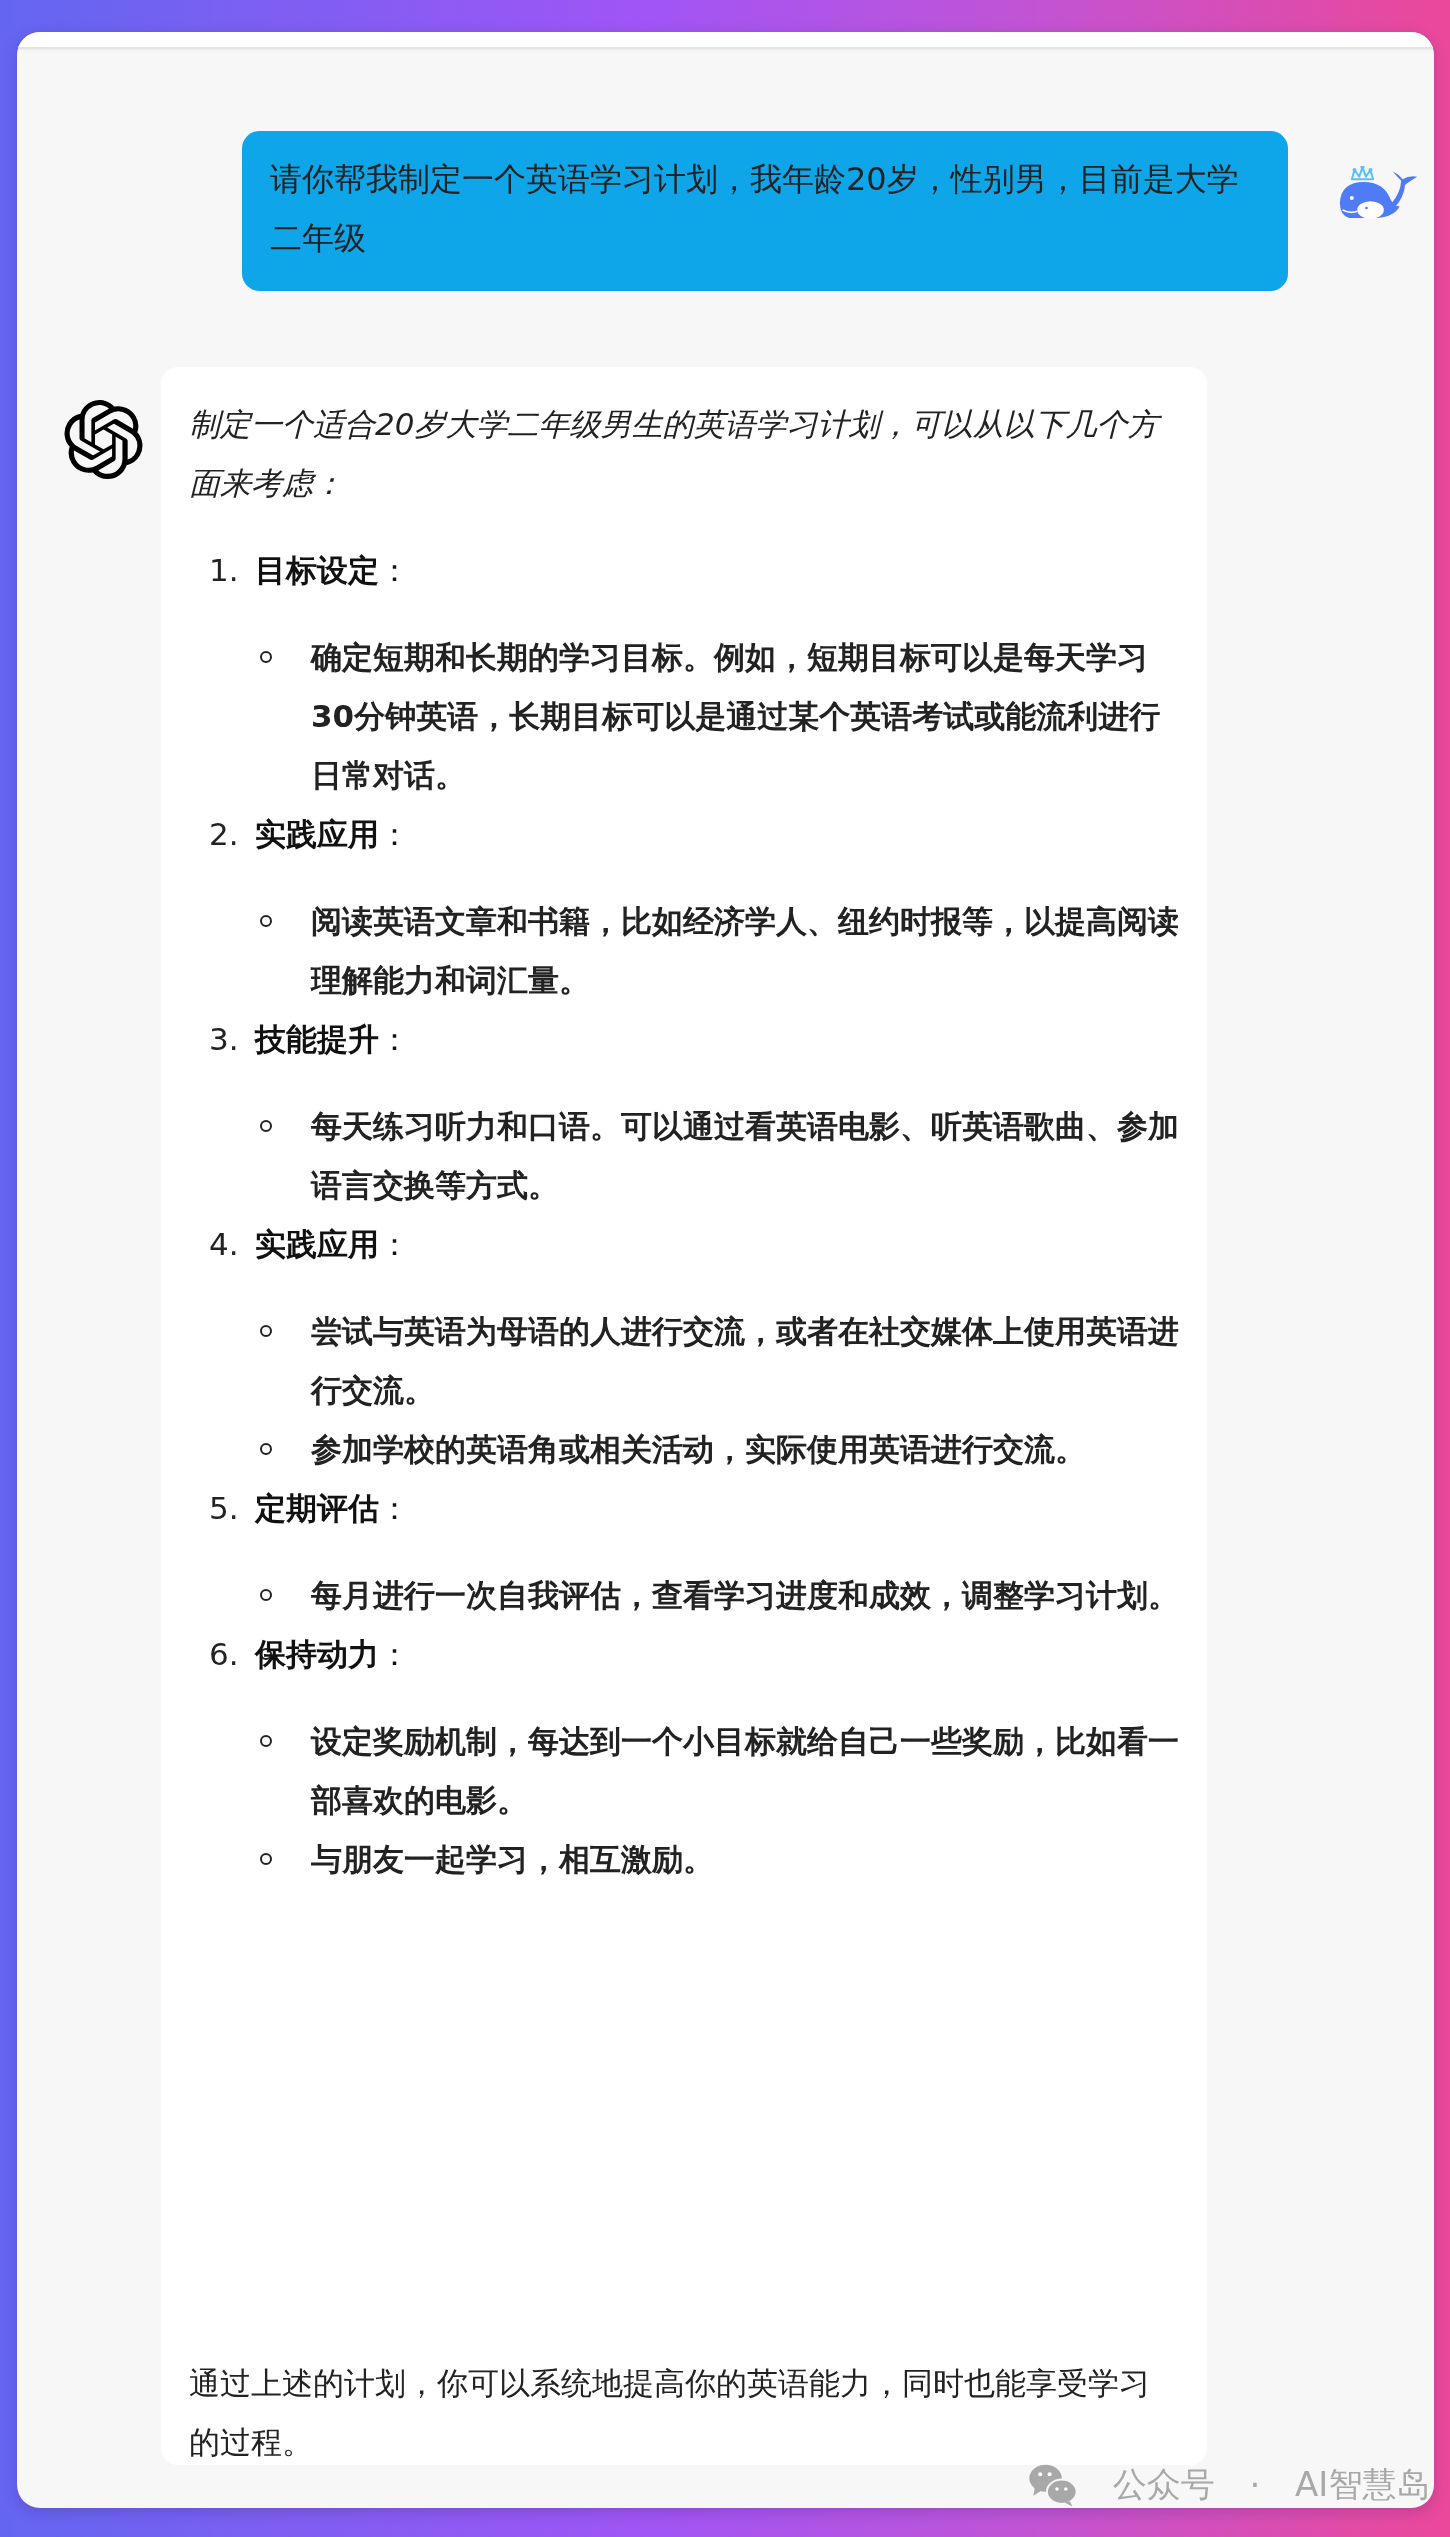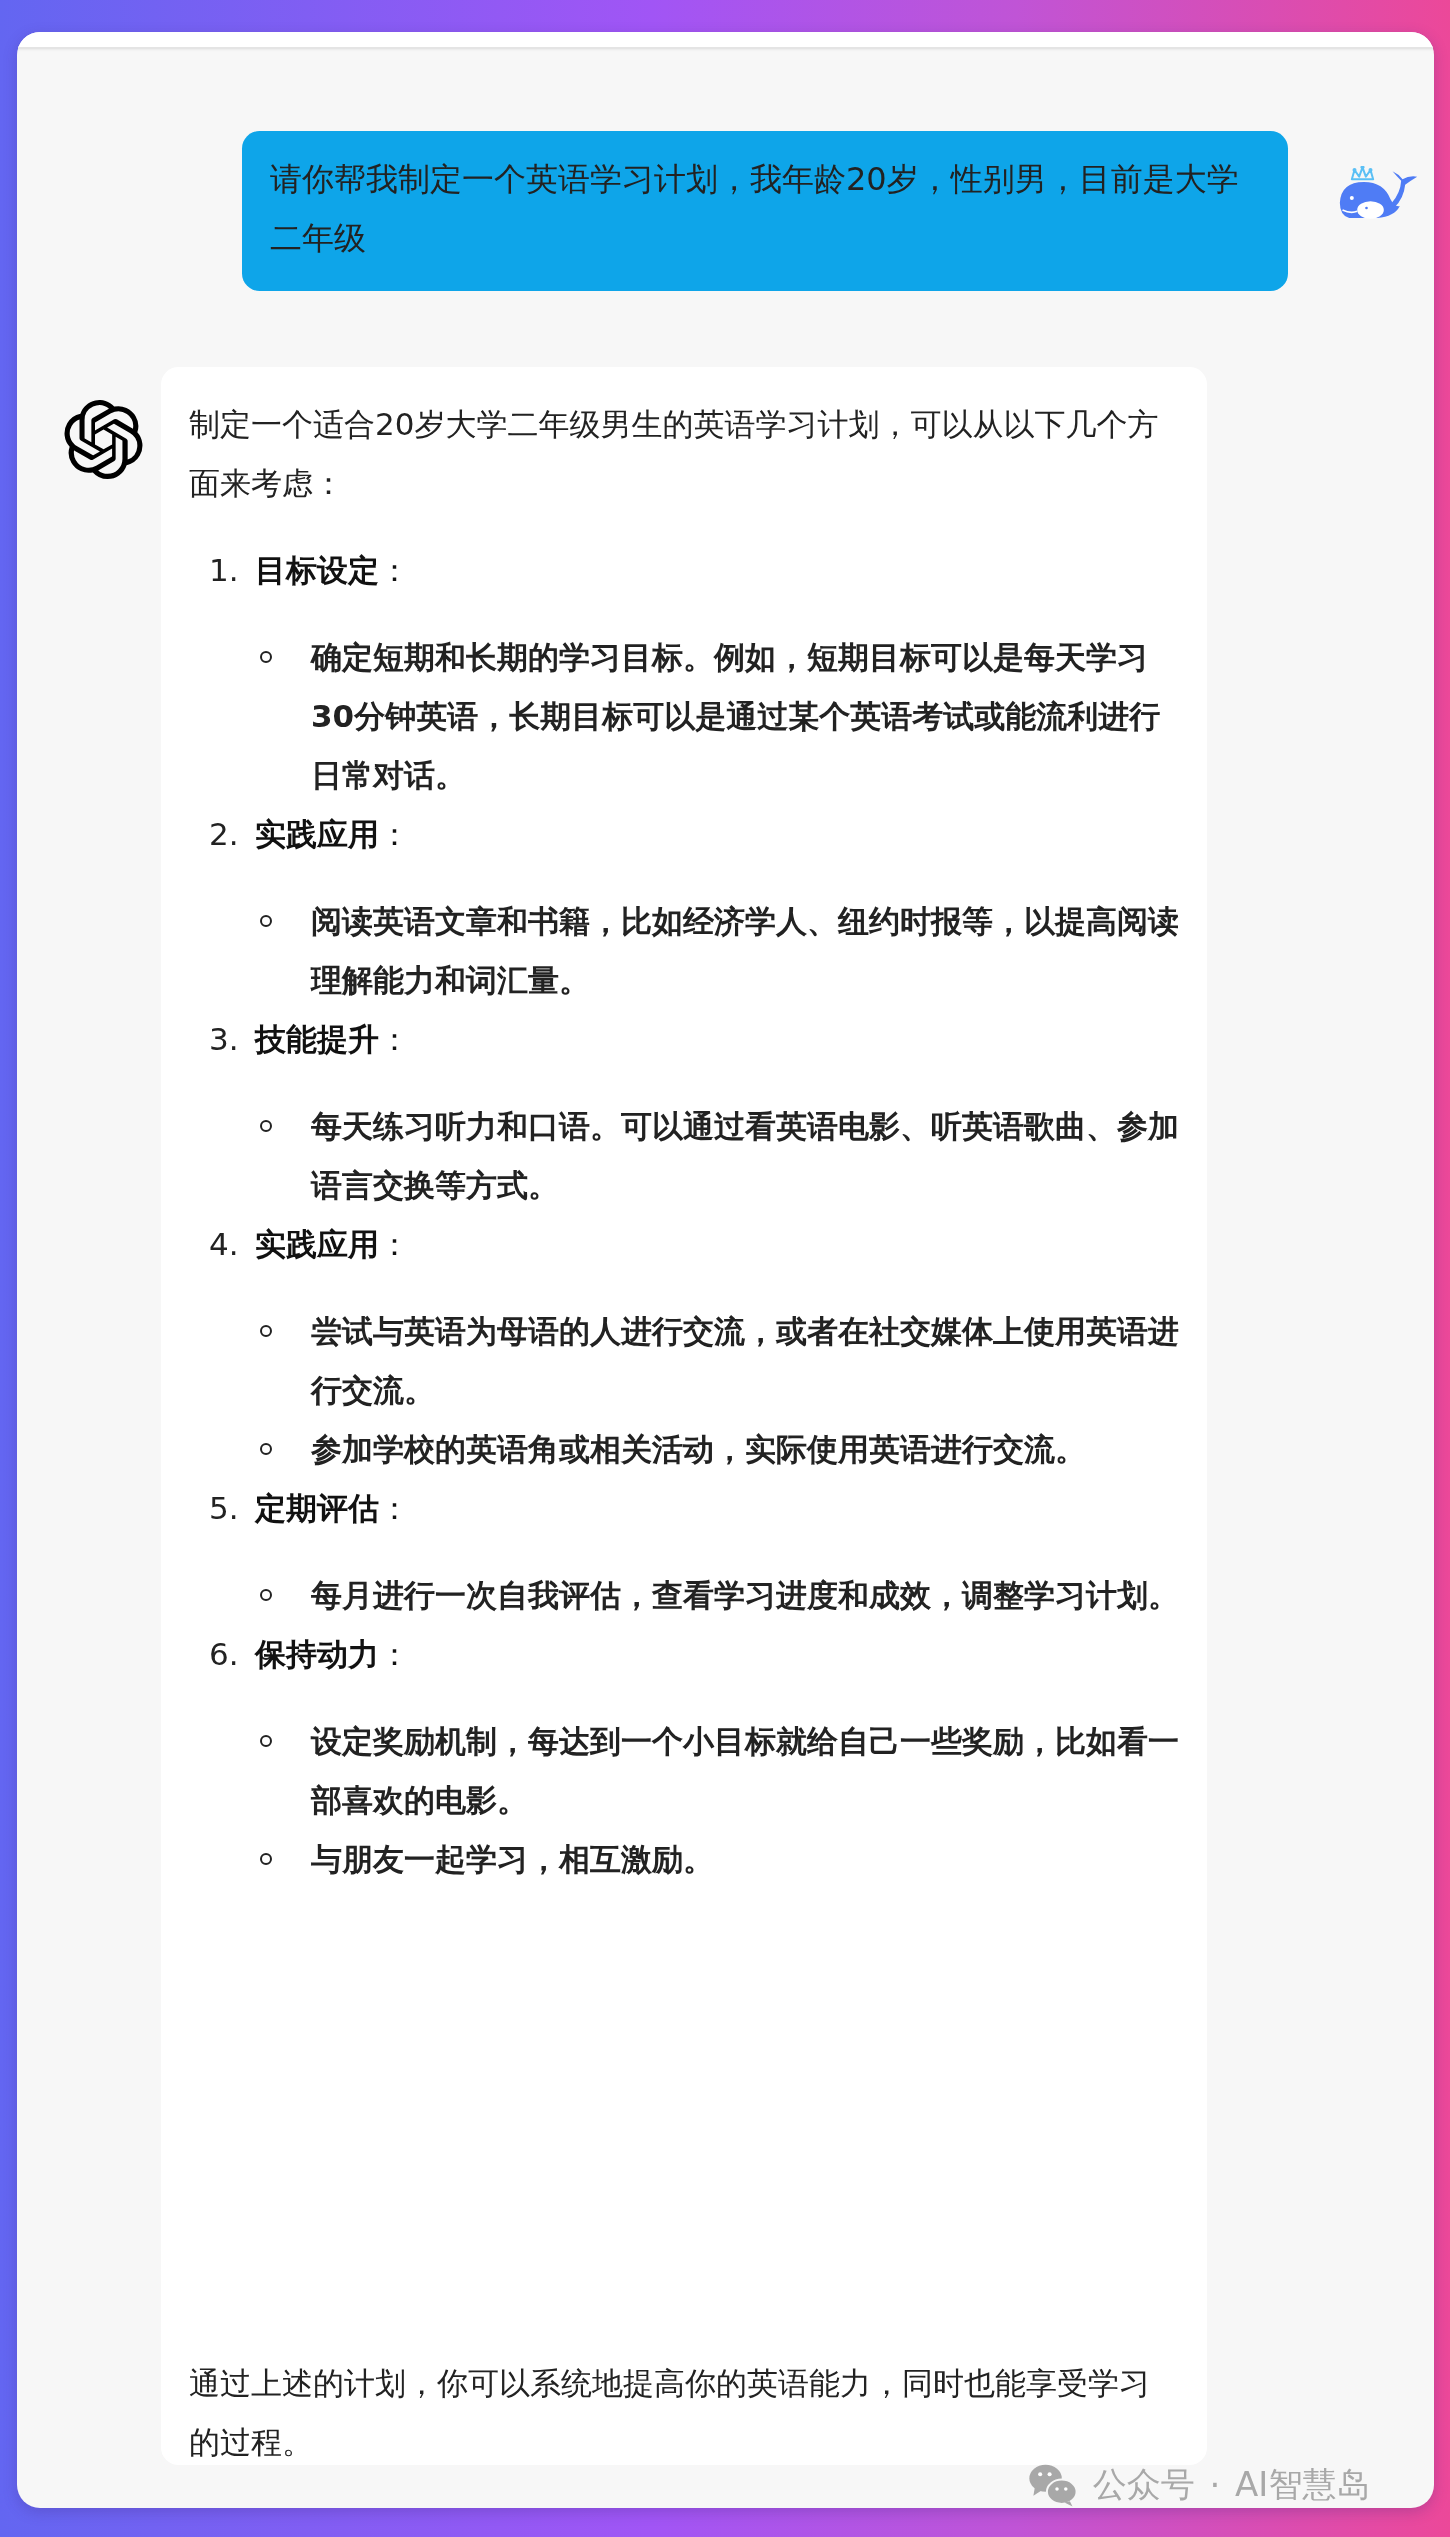--- a/index.html
+++ b/index.html
@@ -47,21 +47,21 @@
   .assistant-bubble {
     position: absolute; left: 144px; top: 335px;
     width: 1046px; height: 2098px;
     background: #ffffff;
     border-radius: 17.5px;
     padding: 28px 28px 0 28px;
     color: #222222;
     font-size: 31px;
     line-height: 59px;
   }
-  .intro { margin-bottom: 28px; }
+  .intro { margin-bottom: 28px; font-style: italic; }
   ol.sections { list-style: none; }
   .section-title {
     position: relative;
     padding-left: 66px;
     font-weight: bold;
     color: #111111;
   }
   .section-num {
     position: absolute; left: 20px; top: 0;
     font-weight: normal;
@@ -79,20 +79,21 @@
     width: 12px; height: 12px;
     border: 2px solid #222222;
     border-radius: 50%;
   }
   .closing { position: absolute; left: 28px; top: 1987px; width: 981px; }
   .watermark {
     position: absolute; left: 1011px; top: 2430px;
     display: flex; align-items: center;
     color: #a8a8a8;
     font-size: 34px;
+    gap: 20px;
   }
   .watermark svg { margin-right: 10.7px; }
   .wm-sep { margin: 0 14.8px; }
 </style>
 </head>
 <body>
 
 <div class="card">
   <div class="card-header"></div>
 

